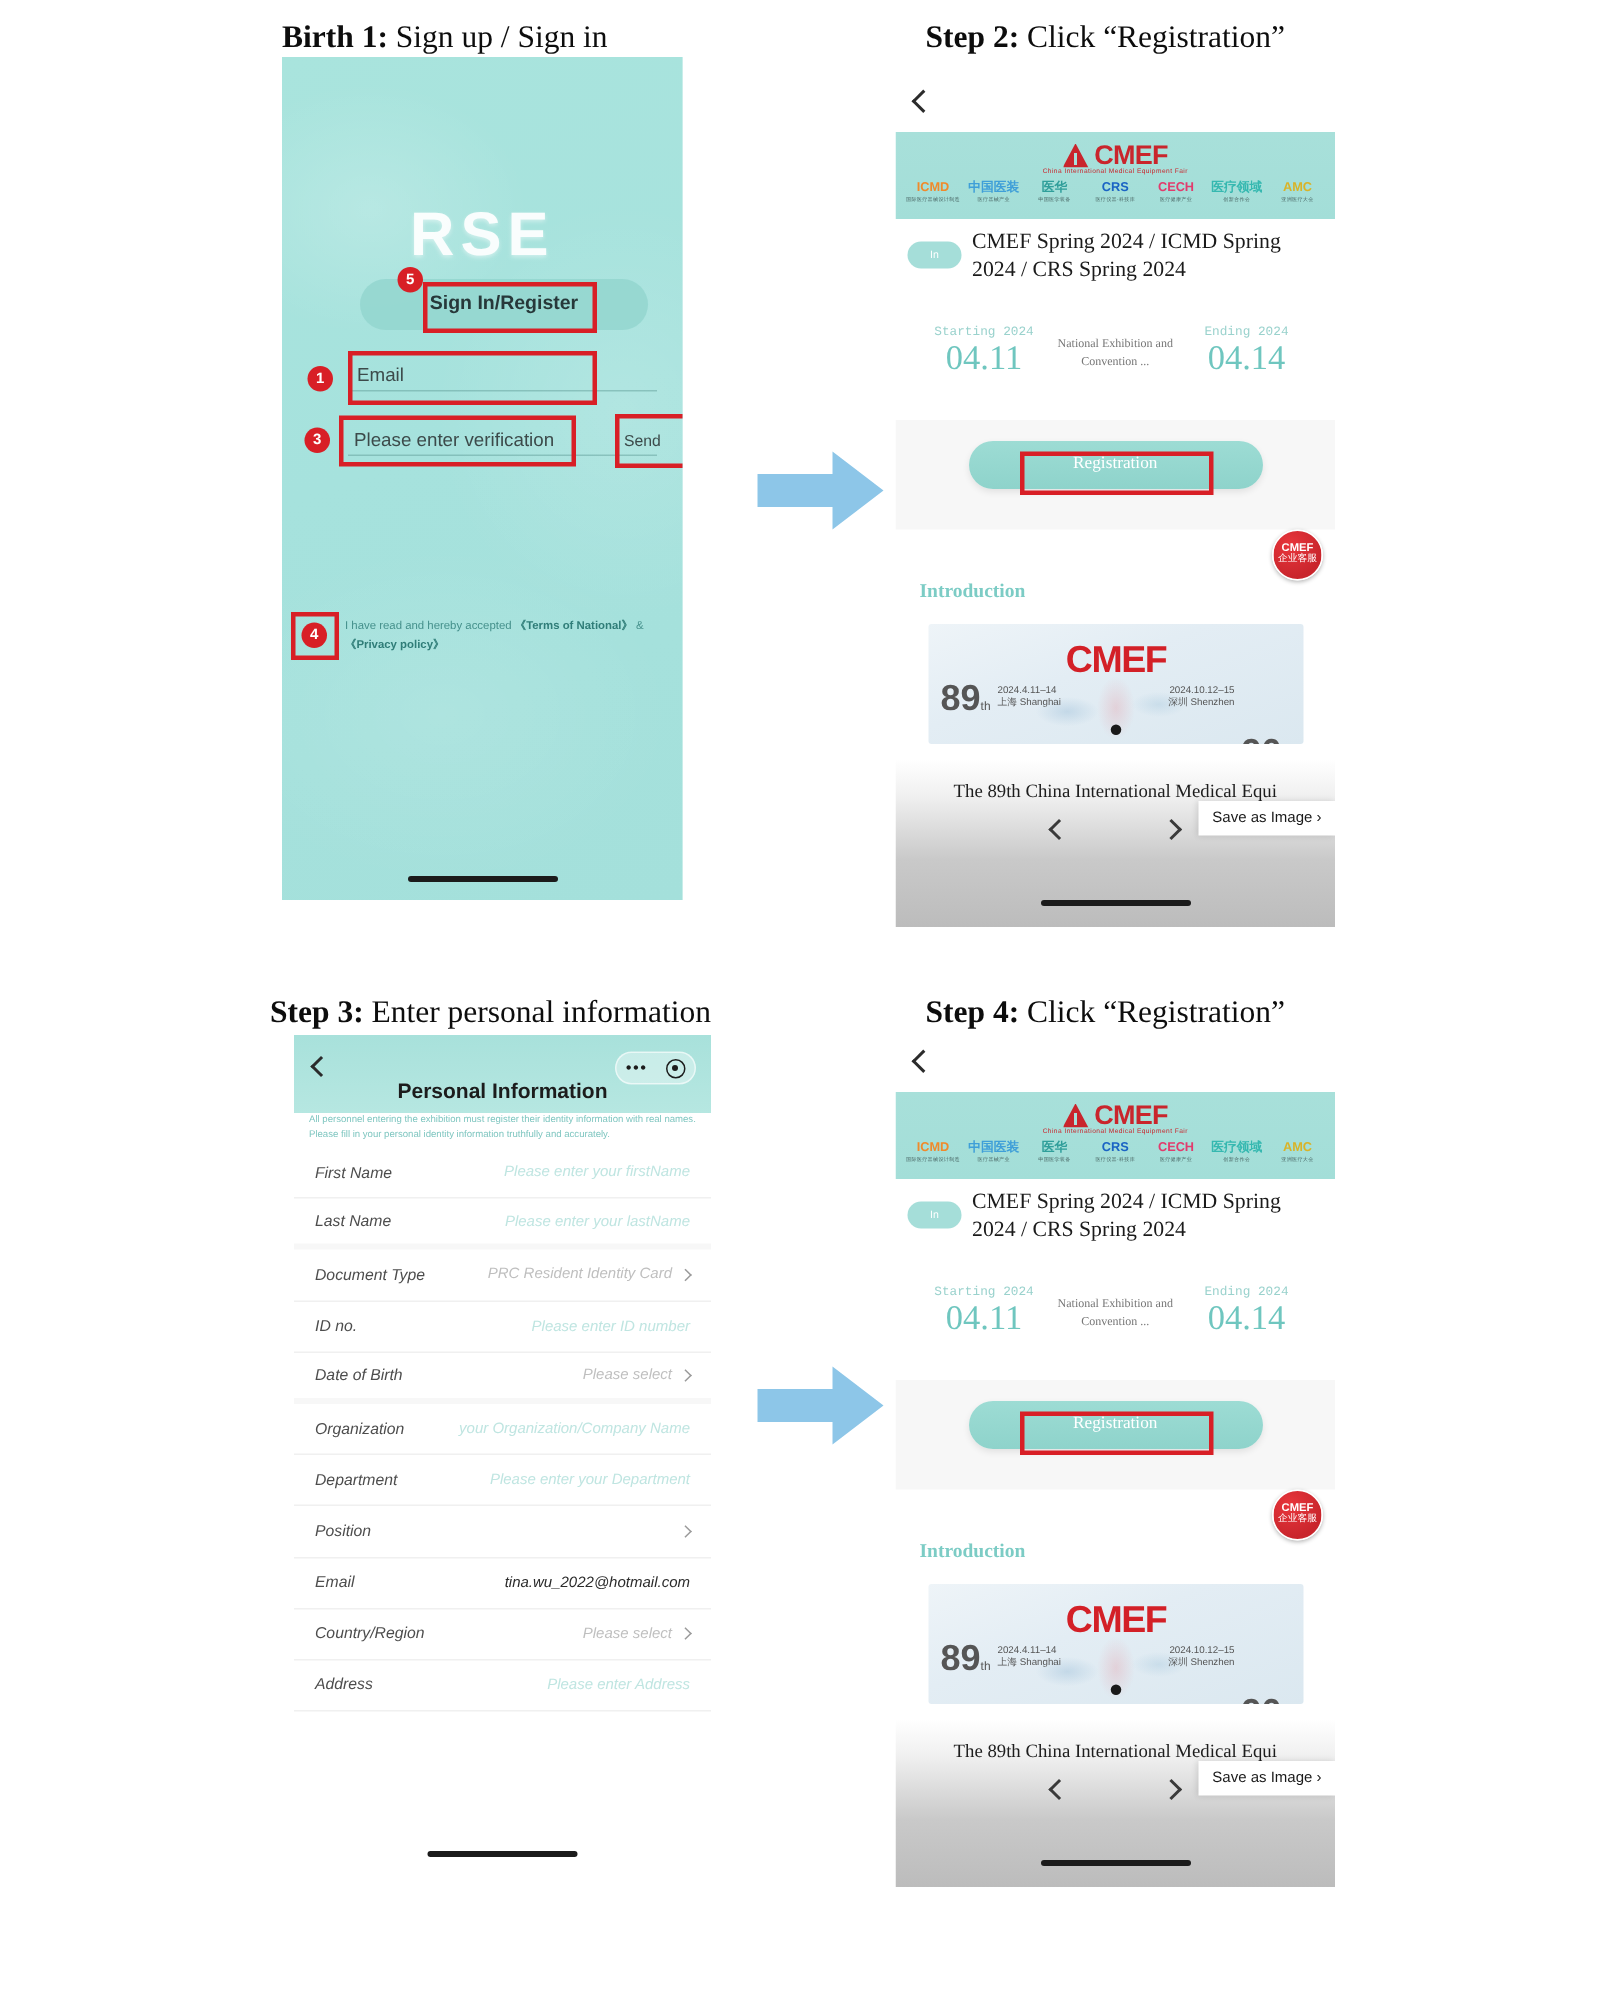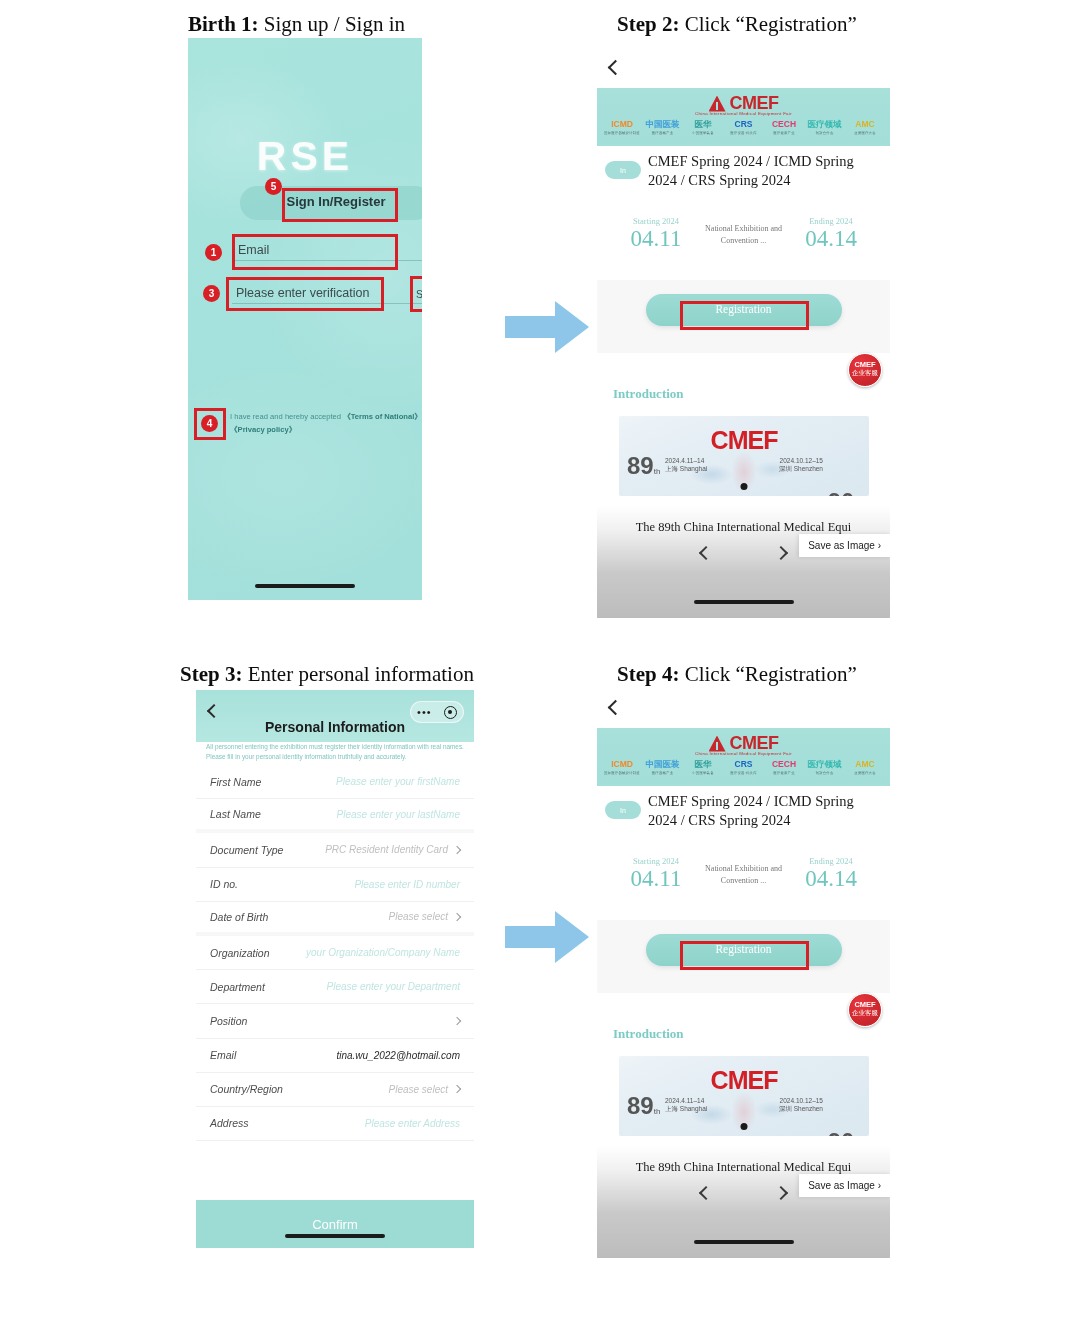--- a/index.html
+++ b/index.html
@@ -25,21 +25,21 @@
   #cap1 { left: 188px; top: 12px; }
   #cap2 { left: 617px; top: 12px; }
   #cap3 { left: 180px; top: 662px; }
   #cap4 { left: 617px; top: 662px; }
 
   
   .phone {
     position: absolute;
     overflow: hidden;
   }
-  #phone1 { left: 188px; top: 38px; width: 234px; height: 562px; background: #a9e4dd; }
+  #phone1 { left: 188px; top: 38px; width: 267px; height: 562px; background: #a9e4dd; }
   #phone2 { left: 597px; top: 48px; width: 293px; height: 570px; background: #ffffff; }
   #phone3 { left: 196px; top: 690px; width: 278px; height: 558px; background: #ffffff; }
   #phone4 { left: 597px; top: 688px; width: 293px; height: 570px; background: #ffffff; }
 
   
   .login-bg {
     position: absolute; inset: 0;
     background:
       radial-gradient(ellipse 150px 120px at 22% 18%, rgba(255,255,255,.18), transparent 70%),
       radial-gradient(ellipse 180px 200px at 85% 42%, rgba(255,255,255,.13), transparent 70%),
@@ -171,21 +171,21 @@
     font-size: 14.5px; line-height: 19px; color: #1b1b1b;
     margin-left: 7px;
   }
   .evt-dates {
     position: absolute; left: 0; right: 0; top: 168px;
     display: flex; justify-content: space-between; align-items: flex-start;
     padding: 0 18px;
   }
   .dt-col { text-align: center; width: 82px; }
   .dt-lbl {
-    font-family: Liberation Serif, serif;
+    font-family: Liberation Mono, monospace;
     font-size: 8.5px; color: #9ad2cd;
   }
   .dt-val {
     font-family: "Liberation Serif", serif;
     font-size: 23px; color: #6fc6bf; line-height: 26px;
   }
   .venue {
     font-family: "Liberation Serif", serif;
     font-size: 8px; line-height: 12px; color: #777; width: 80px;
     text-align: center; margin-top: 7px;
@@ -580,23 +580,20 @@
         <div class="pi-label">Country/Region</div>
         <div class="pi-value">Please select</div>
         <div class="pi-arrow"></div>
       </div>
       <div class="pi-row">
         <div class="pi-label">Address</div>
         <div class="pi-value teal">Please enter Address</div>
       </div>
     </div>
 
-    <div class="confirm-bar">
-      <div class="confirm-lbl">Confirm</div>
-    </div>
     <div class="home-indicator" style="bottom:10px; width:100px;"></div>
   </div>
 
   <svg class="flow-arrow" id="arrow2" width="88" height="58" viewBox="0 0 88 58">
     <path d="M2 18 L52 18 L52 3 L86 29 L52 55 L52 40 L2 40 Z" fill="#8dc6e8"></path>
   </svg>
 
   <div class="phone" id="phone4">
     <div class="evt-back"></div>
 

